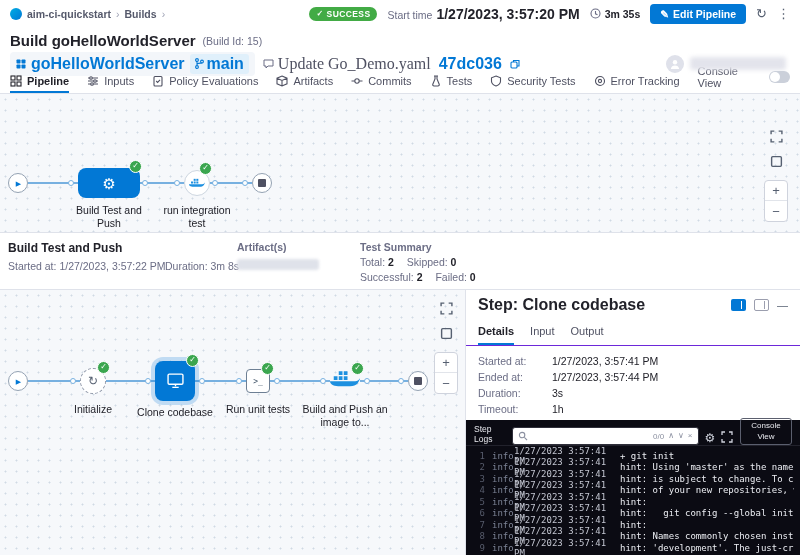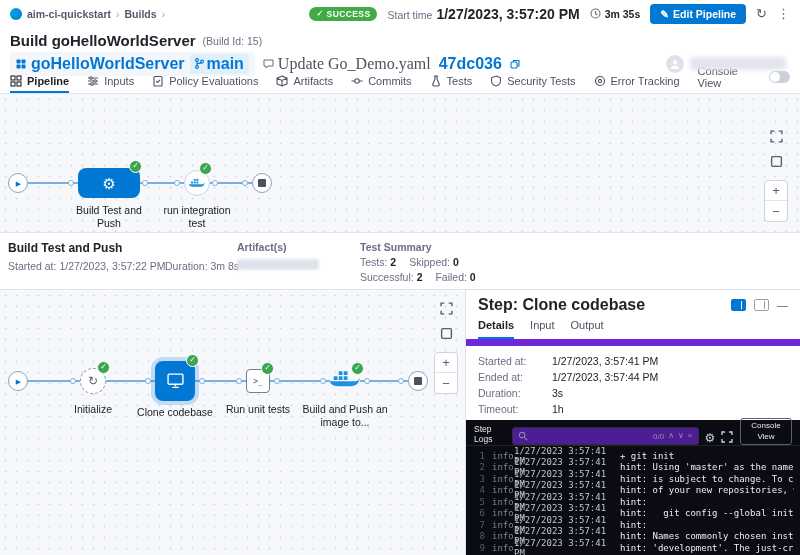--- a/index.html
+++ b/index.html
@@ -88,33 +88,33 @@
   
   .step-panel { position:relative; width:335px; height:265px; background:#fff; border-left:1px solid #dfe2ea; }
   .panel-head { height:30px; display:flex; align-items:center; padding:0 12px; }
   .panel-title { font-size:16px; font-weight:700; }
   .panel-head-icons { margin-left:auto; display:flex; align-items:center; gap:8px; }
   .split-active { width:15px; height:12px; background:#0278d5; border-radius:2px; position:relative; cursor:pointer; }
   .split-active::after { content:""; position:absolute; right:4px; top:2px; bottom:2px; width:1.5px; background:#fff; }
   .split-inactive { width:15px; height:12px; border:1.3px solid #9b9eae; border-radius:2px; position:relative; cursor:pointer; }
   .split-inactive::after { content:""; position:absolute; right:3px; top:1px; bottom:1px; width:1.3px; background:#9b9eae; }
   .minimize { color:#566071; font-size:11px; cursor:pointer; }
-  .panel-tabs { height:26px; display:flex; gap:16px; padding:0 12px; border-bottom:7px solid #6d28d9; align-items:flex-end; }
+  .panel-tabs { height:26px; display:flex; gap:16px; padding:0 12px; border-bottom:1px solid #6d28d9; align-items:flex-end; }
   .ptab { font-size:11px; color:#4f5162; padding-bottom:6px; border-bottom:2px solid transparent; cursor:pointer; }
   .ptab.active { color:#22222a; font-weight:700; border-bottom-color:#0278d5; }
   .panel-rows { padding:7px 12px 0; }
   .prow { display:flex; height:16px; align-items:center; font-size:10.5px; }
   .prow .k { width:74px; color:#6b6d85; }
   .prow .v { color:#22222a; }
 
   
   .log-console { position:absolute; left:0; right:0; bottom:0; height:135px; background:#0b0b13; color:#e8e9ee; }
   .log-head { height:26px; display:flex; align-items:flex-end; gap:6px; padding:0 8px; border-bottom:1px solid #22222c; }
   .log-title { font-size:8.5px; line-height:1.15; color:#e8e9ee; width:32px; white-space:pre-line; }
-  .log-search { flex:0 0 124px; height:18px; background:#4c1d95; border:1px solid #2f2f3a; border-radius:3px; display:flex; align-items:center; gap:4px; padding:0 5px; }
+  .log-search { flex:0 0 124px; height:18px; background:#ffffff; border:1px solid #2f2f3a; border-radius:3px; display:flex; align-items:center; gap:4px; padding:0 5px; }
   .log-search input { flex:1; min-width:10px; background:transparent; border:none; outline:none; color:#e8e9ee; font-size:9px; }
   .log-search .cnt { font-size:8px; color:#8b90a0; }
   .log-search .sicon { color:#8b90a0; font-size:8px; cursor:pointer; line-height:1; }
   .log-gear { color:#cfd2dc; font-size:12px; cursor:pointer; }
   .log-expand svg { stroke:#cfd2dc; fill:none; stroke-width:1.3; cursor:pointer; }
   .console-btn { margin-left:auto; border:1px solid #5b5f6e; border-radius:3px; color:#e8e9ee; font-size:8px; text-align:center; padding:2px 5px; width:52px; cursor:pointer; background:none; line-height:1.3; }
   .log-lines { padding:4px 6px 0; font-family:"DejaVu Sans Mono",monospace; font-size:9px; }
   .log-line { display:flex; height:11.5px; align-items:center; }
   .log-line .ln { width:13px; text-align:right; color:#565b6b; margin-right:7px; flex:none; }
   .log-line .lvl { width:22px; color:#7d8496; flex:none; }
@@ -336,21 +336,21 @@
       <span>Duration:</span>
       <span>3m 8s</span>
     </div>
     <div class="band-artifacts">
       <div class="band-col-label">Artifact(s)</div>
       <div class="artifact-blur"></div>
     </div>
     <div class="band-tests">
       <div class="band-col-label">Test Summary</div>
       <div class="test-line">
-        <span>Tests:</span>
+        <span>Total:</span>
         <b>2</b>
         <span>Skipped:</span>
         <b>0</b>
       </div>
       <div class="test-line">
         <span>Successful:</span>
         <b>2</b>
         <span>Failed:</span>
         <b>0</b>
       </div>

